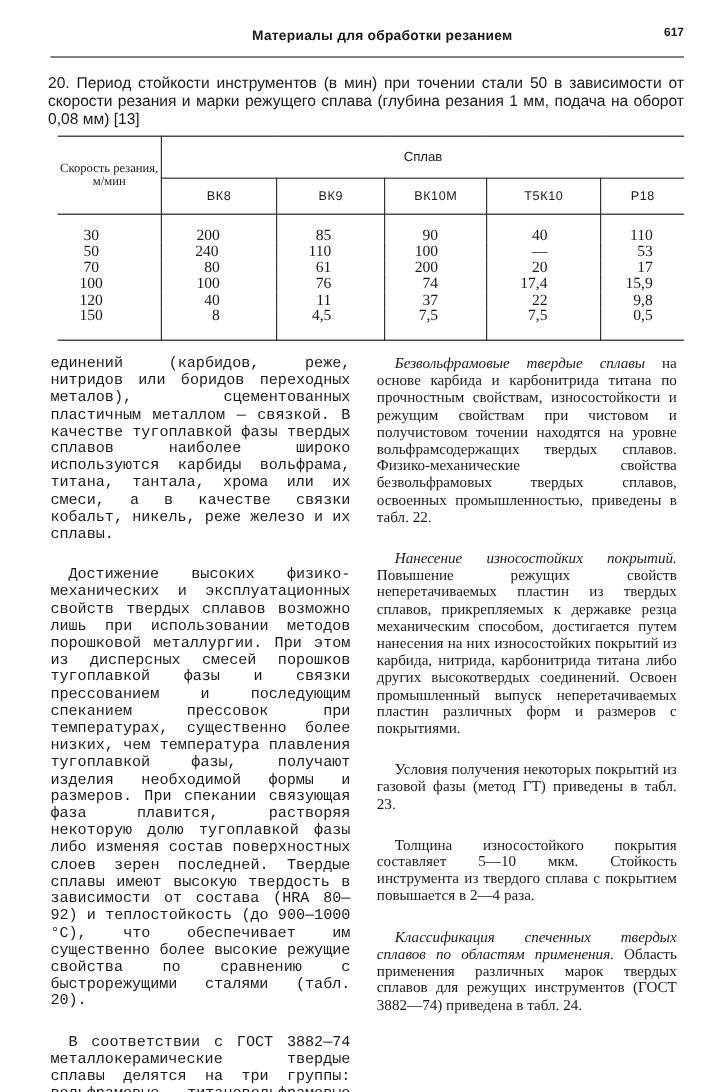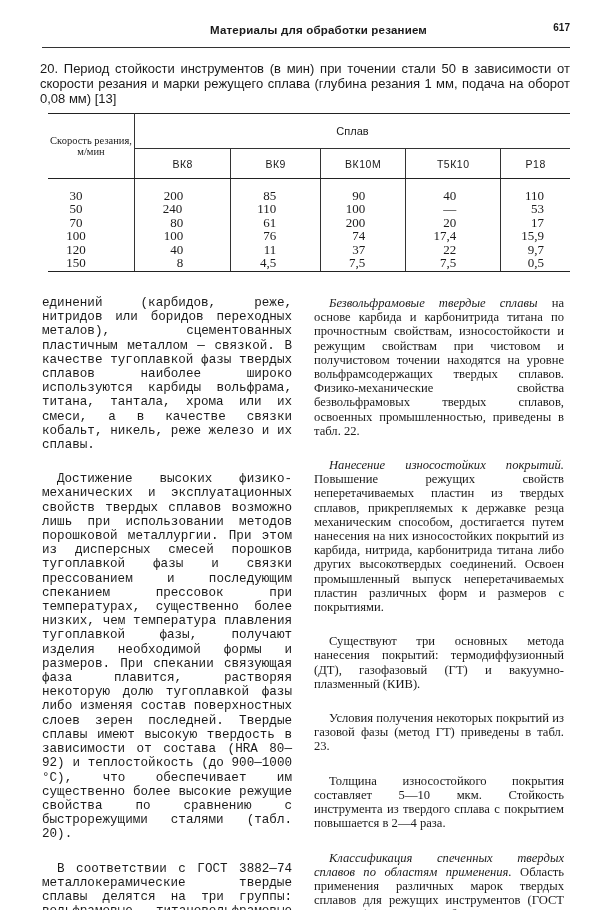--- a/index.html
+++ b/index.html
@@ -46,21 +46,21 @@
   }
   table.data .alloy-head {
     text-align: center; font-family: "Liberation Sans", sans-serif; font-weight: normal; font-size: 10.5px;
     letter-spacing: 0.5px; height: 29px; border-right: 1px solid #333; border-bottom: 1.5px solid #222;
   }
   table.data .alloy-head.last { border-right: none; }
   table.data tbody td {
     border-right: 1px solid #333; vertical-align: top; font-size: 13px; line-height: 13.4px;
   }
   table.data tbody td.last { border-right: none; }
-  table.data tbody tr:last-child td { border-bottom: 1.5px solid #222; padding-bottom: 2px; }
+  table.data tbody tr:last-child td { border-bottom: 1.5px solid #222; padding-bottom: 14px; }
   table.data tbody tr:first-child td { padding-top: 10px; }
   .c-speed { text-align: center; padding-right: 30px !important; }
   .num-cell { text-align: right; }
   .col-text {
     position: absolute; top: 296px; width: 250px;
     font-size: 12.6px; line-height: 14.2px; text-align: justify;
   }
   .col-left { left: 42px; font-family: Liberation Mono, monospace; }
   .col-right { left: 314px; }
   .col-text p { margin: 0; text-indent: 15px; }
@@ -128,21 +128,21 @@
         <td class="num-cell" style="padding-right: 40px;">74</td>
         <td class="num-cell" style="padding-right: 44px;">17,4</td>
         <td class="num-cell last" style="padding-right: 26px; text-align: right;">15,9</td>
       </tr>
       <tr>
         <td class="c-speed">120</td>
         <td class="num-cell" style="padding-right: 47px;">40</td>
         <td class="num-cell" style="padding-right: 44px;">11</td>
         <td class="num-cell" style="padding-right: 40px;">37</td>
         <td class="num-cell" style="padding-right: 44px;">22</td>
-        <td class="num-cell last" style="padding-right: 26px;">9,7</td>
+        <td class="num-cell last" style="padding-right: 26px;">9,8</td>
       </tr>
       <tr>
         <td class="c-speed">150</td>
         <td class="num-cell" style="padding-right: 47px;">8</td>
         <td class="num-cell" style="padding-right: 44px;">4,5</td>
         <td class="num-cell" style="padding-right: 40px;">7,5</td>
         <td class="num-cell" style="padding-right: 44px;">7,5</td>
         <td class="num-cell last" style="padding-right: 26px;">0,5</td>
       </tr>
     </tbody>
@@ -150,17 +150,16 @@
 
 <div class="col-text col-left">
   <p class="no-indent">единений (карбидов, реже, нитридов или боридов переходных металов), сцементованных пластичным металлом — связкой. В качестве тугоплавкой фазы твердых сплавов наиболее широко используются карбиды вольфрама, титана, тантала, хрома или их смеси, а в качестве связки кобальт, никель, реже железо и их сплавы.</p>
   <p>Достижение высоких физико-механических и эксплуатационных свойств твердых сплавов возможно лишь при использовании методов порошковой металлургии. При этом из дисперсных смесей порошков тугоплавкой фазы и связки прессованием и последующим спеканием прессовок при температурах, существенно более низких, чем температура плавления тугоплавкой фазы, получают изделия необходимой формы и размеров. При спекании связующая фаза плавится, растворяя некоторую долю тугоплавкой фазы либо изменяя состав поверхностных слоев зерен последней. Твердые сплавы имеют высокую твердость в зависимости от состава (HRA 80—92) и теплостойкость (до 900—1000 °C), что обеспечивает им существенно более высокие режущие свойства по сравнению с быстрорежущими сталями (табл. 20).</p>
   <p>В соответствии с ГОСТ 3882—74 металлокерамические твердые сплавы делятся на три группы: вольфрамовые, титановольфрамовые и титанотанталовольфрамовые.</p>
 </div>
 
 <div class="col-text col-right">
   <p><span class="italic">Безвольфрамовые твердые сплавы</span><span> на основе карбида и карбонитрида титана по прочностным свойствам, износостойкости и режущим свойствам при чистовом и получистовом точении находятся на уровне вольфрамсодержащих твердых сплавов. Физико-механические свойства безвольфрамовых твердых сплавов, освоенных промышленностью, приведены в табл. 22.</span></p>
   <p><span class="italic">Нанесение износостойких покрытий.</span><span> Повышение режущих свойств неперетачиваемых пластин из твердых сплавов, прикрепляемых к державке резца механическим способом, достигается путем нанесения на них износостойких покрытий из карбида, нитрида, карбонитрида титана либо других высокотвердых соединений. Освоен промышленный выпуск неперетачиваемых пластин различных форм и размеров с покрытиями.</span></p>
-  <p>Существуют три основных метода нанесения покрытий: термодиффузионный (ДТ), газофазовый (ГТ) и вакуумно-плазменный (КИВ).</p>
   <p>Условия получения некоторых покрытий из газовой фазы (метод ГТ) приведены в табл. 23.</p>
   <p>Толщина износостойкого покрытия составляет 5—10 мкм. Стойкость инструмента из твердого сплава с покрытием повышается в 2—4 раза.</p>
   <p><span class="italic">Классификация спеченных твердых сплавов по областям применения.</span><span> Область применения различных марок твердых сплавов для режущих инструментов (ГОСТ 3882—74) приведена в табл. 24.</span></p>
 </div>
 
 </body></html>

